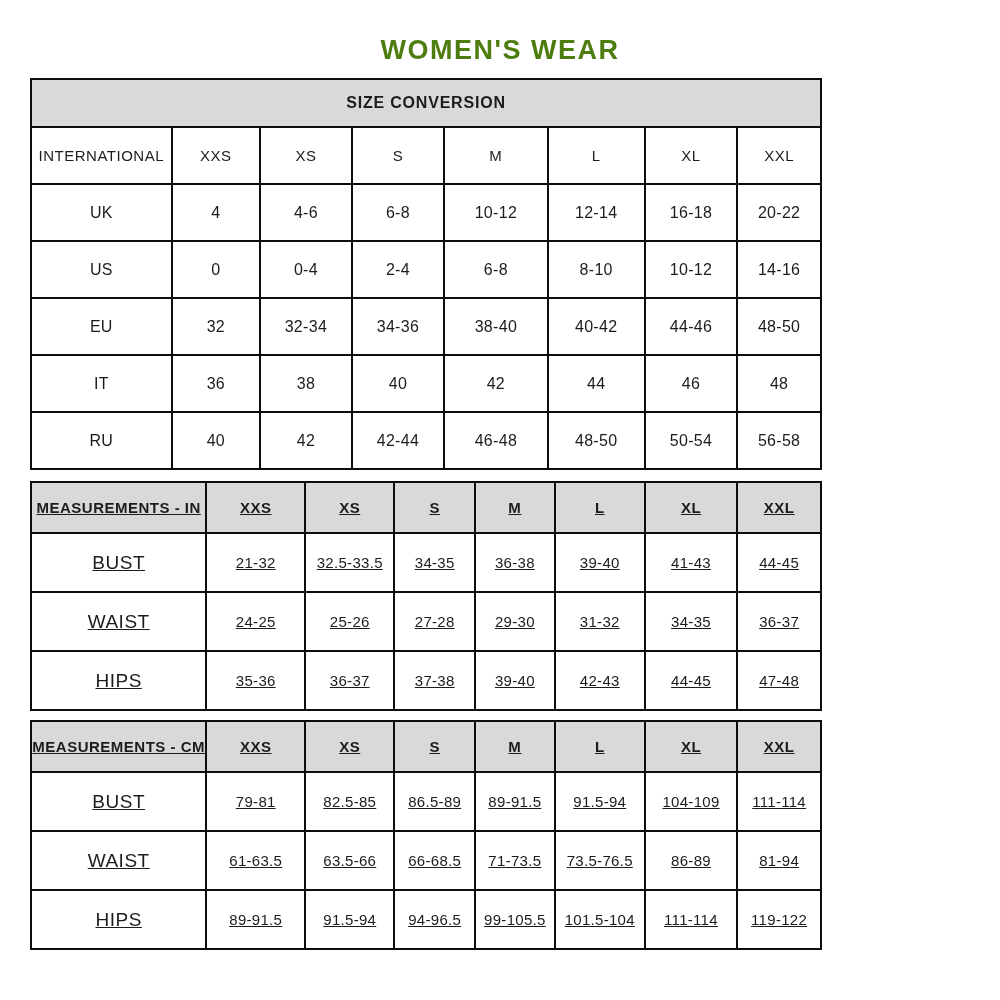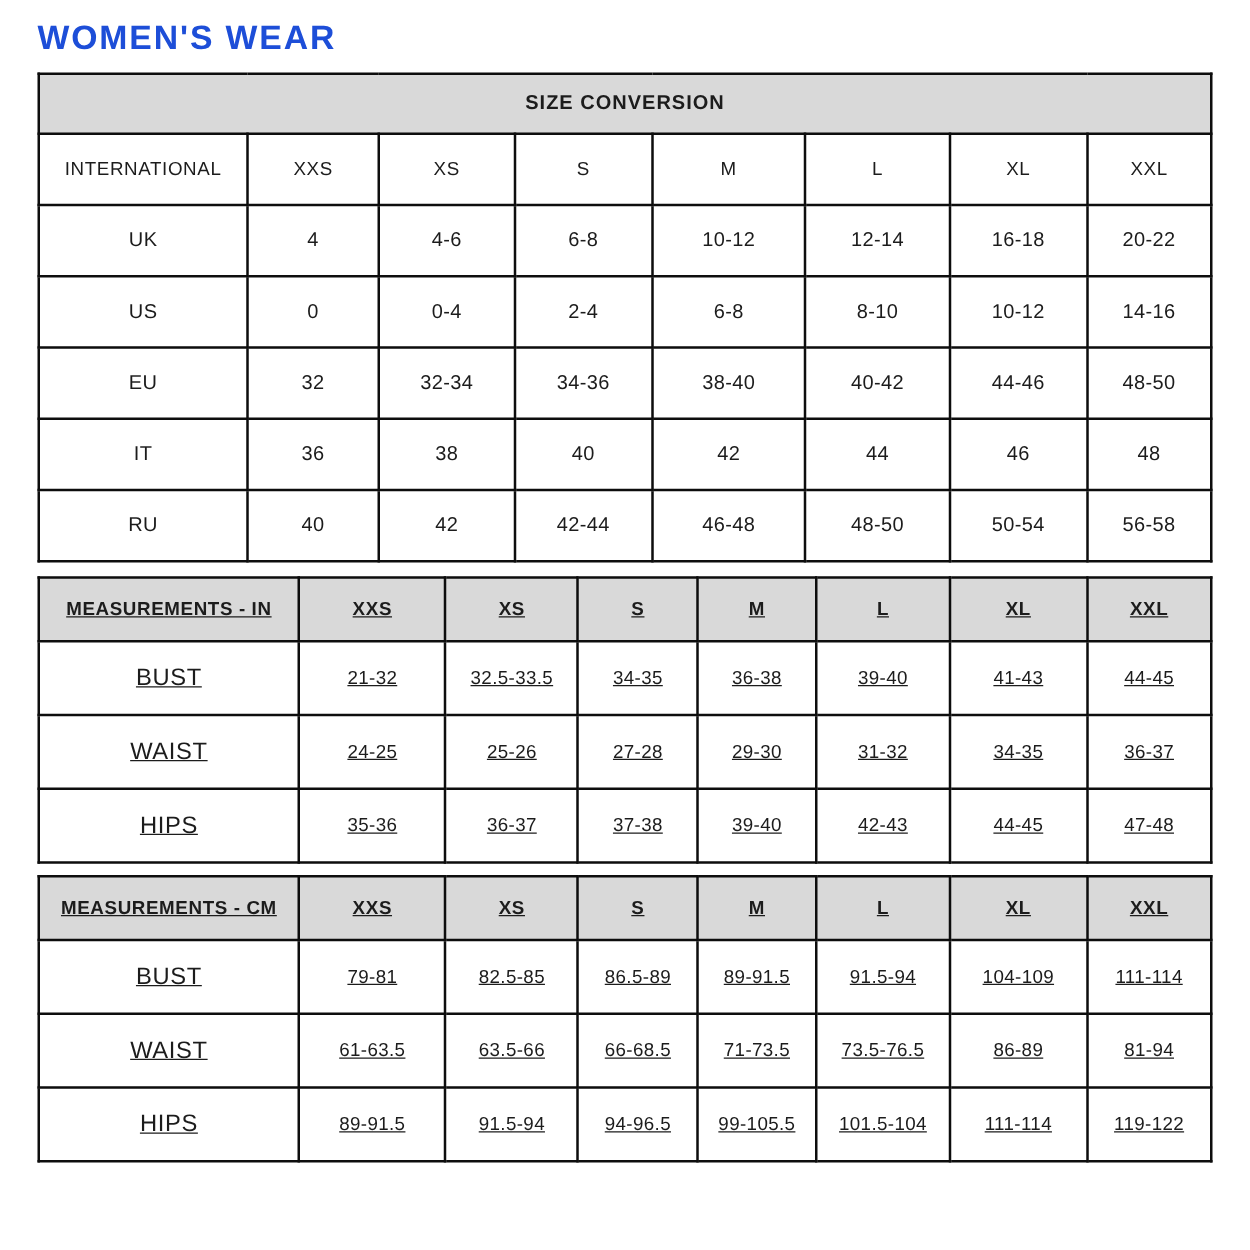--- a/index.html
+++ b/index.html
@@ -10,29 +10,31 @@
     color: #1c1c1c;
   }
   .page {
     width: 1000px;
     height: 1000px;
     background: #ffffff;
     padding: 0 30px;
     overflow: hidden;
   }
   .page-title {
+    text-align: center;
     font-size: 27px;
     font-weight: bold;
     letter-spacing: 1.5px;
-    color: #1d4ed8;
+    color: #4d7c0f;
     padding-top: 15px;
     height: 58px;
+    margin-top: 20px;
   }
   table {
-    width: 940px;
+    width: 792px;
     border-collapse: collapse;
     table-layout: fixed;
   }
   table, th, td {
     border: 2px solid #0d0d0d;
   }
   th, td {
     text-align: center;
     vertical-align: middle;
     font-weight: normal;

